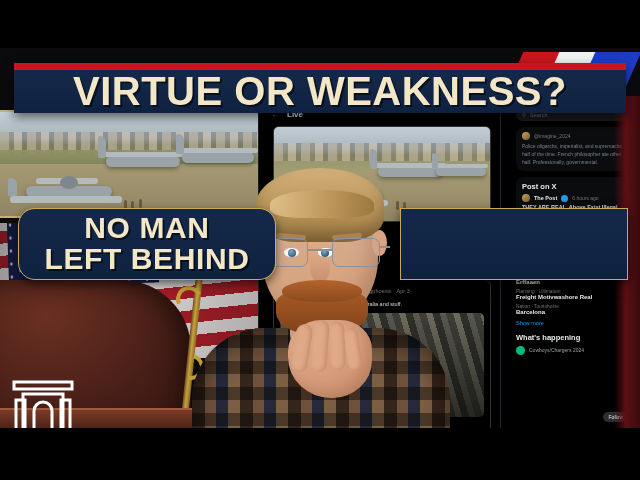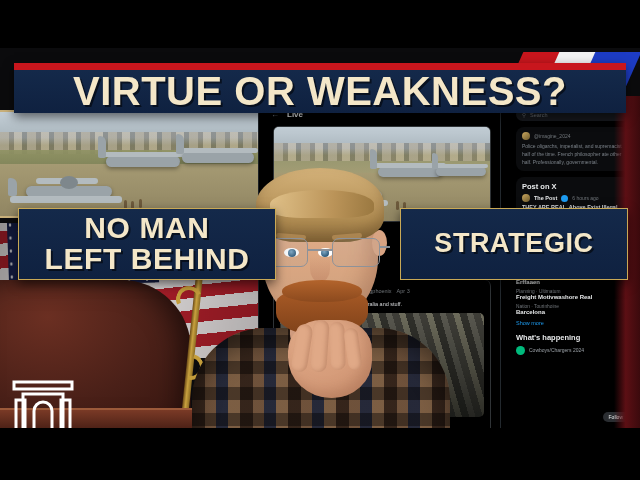--- a/index.html
+++ b/index.html
@@ -318,21 +318,21 @@
     position:absolute; right:0; top:52px; width:132px; height:34px;
     overflow:hidden;
   }
   .rwb i{ position:absolute; top:-14px; height:70px; width:46px;
     transform:skewX(-24deg); display:block; }
   .rwb .r{ left:6px;  background:#c8161d; }
   .rwb .w{ left:42px; background:#f2f2f2; }
   .rwb .b{ left:78px; background:#1d3cc4; }
 
   #banner-left{
-    left:18px; top:208px; width:258px; height:72px;
+    left:18px; top:208px; width:258px; height:72px;border-radius:17px;
   }
   #banner-left span{ font-size:30px; }
 
   #banner-right{
     left:400px; top:208px; width:228px; height:72px;
   }
   #banner-right span{ font-size:27px; }
 
   .bar-top{ position:absolute; left:0; top:0; width:640px; height:48px; background:#000; }
   .bar-bot{ position:absolute; left:0; top:428px; width:640px; height:52px; background:#000; }
@@ -548,18 +548,17 @@
   <div class="banner" id="banner-top">
     <span>VIRTUE OR WEAKNESS?</span>
   </div>
 
   <div class="banner" id="banner-left">
     <span>NO MAN</span>
     <span>LEFT BEHIND</span>
   </div>
 
   <div class="banner" id="banner-right">
-    <span>STRATEGIC</span>
   </div>
 
   <div class="bar-top"></div>
   <div class="bar-bot"></div>
 </div>
 
 </body></html>

